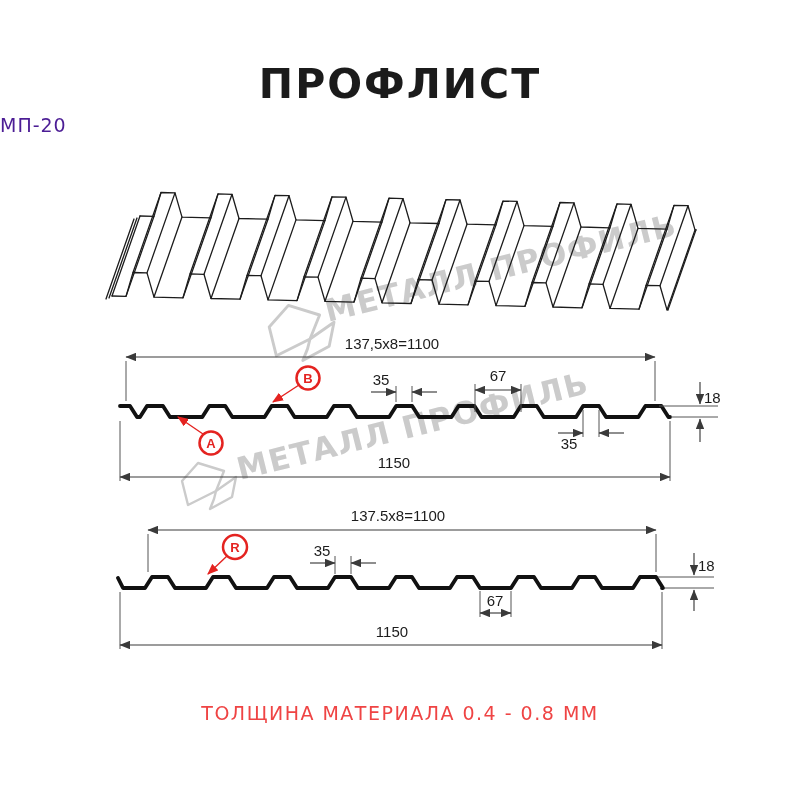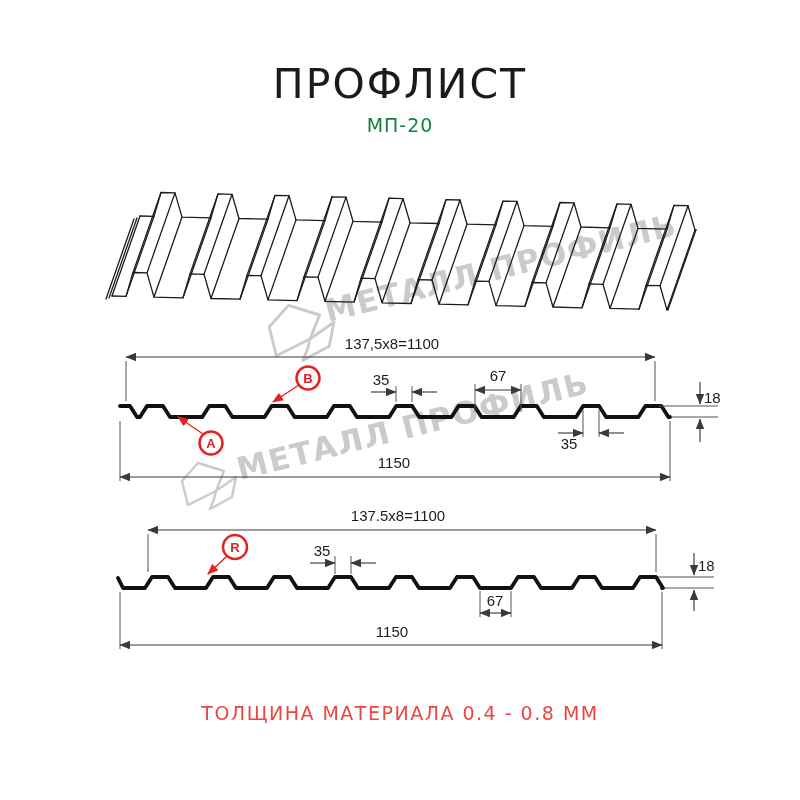--- a/index.html
+++ b/index.html
@@ -2,23 +2,23 @@
 <html style="--red: #e42320; --line: #1c1c1c; --dim: #3a3a3a; --wm: #cbcbcb;"><head>
 <meta charset="utf-8">
 <style>
   :root{
     --red:#e42320; --line:#1c1c1c; --dim:#3a3a3a; --wm:#cbcbcb;
   }
   html,body{margin:0;padding:0;background:#fff;}
   #stage{position:relative;width:800px;height:800px;background:#ffffff;overflow:hidden;
          font-family:"DejaVu Sans",sans-serif;}
   .page-title{position:absolute;left:0;top:60px;width:800px;text-align:center;
-    font-size:41px;font-weight:normal;letter-spacing:2px;color:#1b1b1b;}
-  .page-subtitle{position:absolute;left:0;top:114px;width:800px;text-align:center;
-    font-size:19px;font-weight:500;letter-spacing:1px;color:#15803d;}
+    font-size:41px;font-weight:bold;letter-spacing:2px;color:#1b1b1b;}
+  .page-subtitle{position:absolute;left:0;top:114px;width:800px;text-align:left;
+    font-size:19px;font-weight:500;letter-spacing:1px;color:#4c1d95;}
   .page-footer{position:absolute;left:0;top:702px;width:800px;text-align:center;
     font-size:19px;font-weight:500;letter-spacing:1.5px;color:#ef4444;}
   svg{position:absolute;left:0;top:0;}
   .sheetline{stroke:var(--line);stroke-width:1.3;fill:none;stroke-linejoin:round;stroke-linecap:round;}
   .sheetfill{fill:#ffffff;stroke:none;}
   .profile{stroke:#111;stroke-width:3.8;fill:none;stroke-linejoin:round;stroke-linecap:round;}
   .dimline{stroke:var(--dim);stroke-width:1.15;fill:none;}
   .extline{stroke:#555;stroke-width:1;fill:none;}
   .dimtext{font-family:"Liberation Sans",sans-serif;font-size:15px;fill:#1c1c1c;}
   .mid{text-anchor:middle;}

